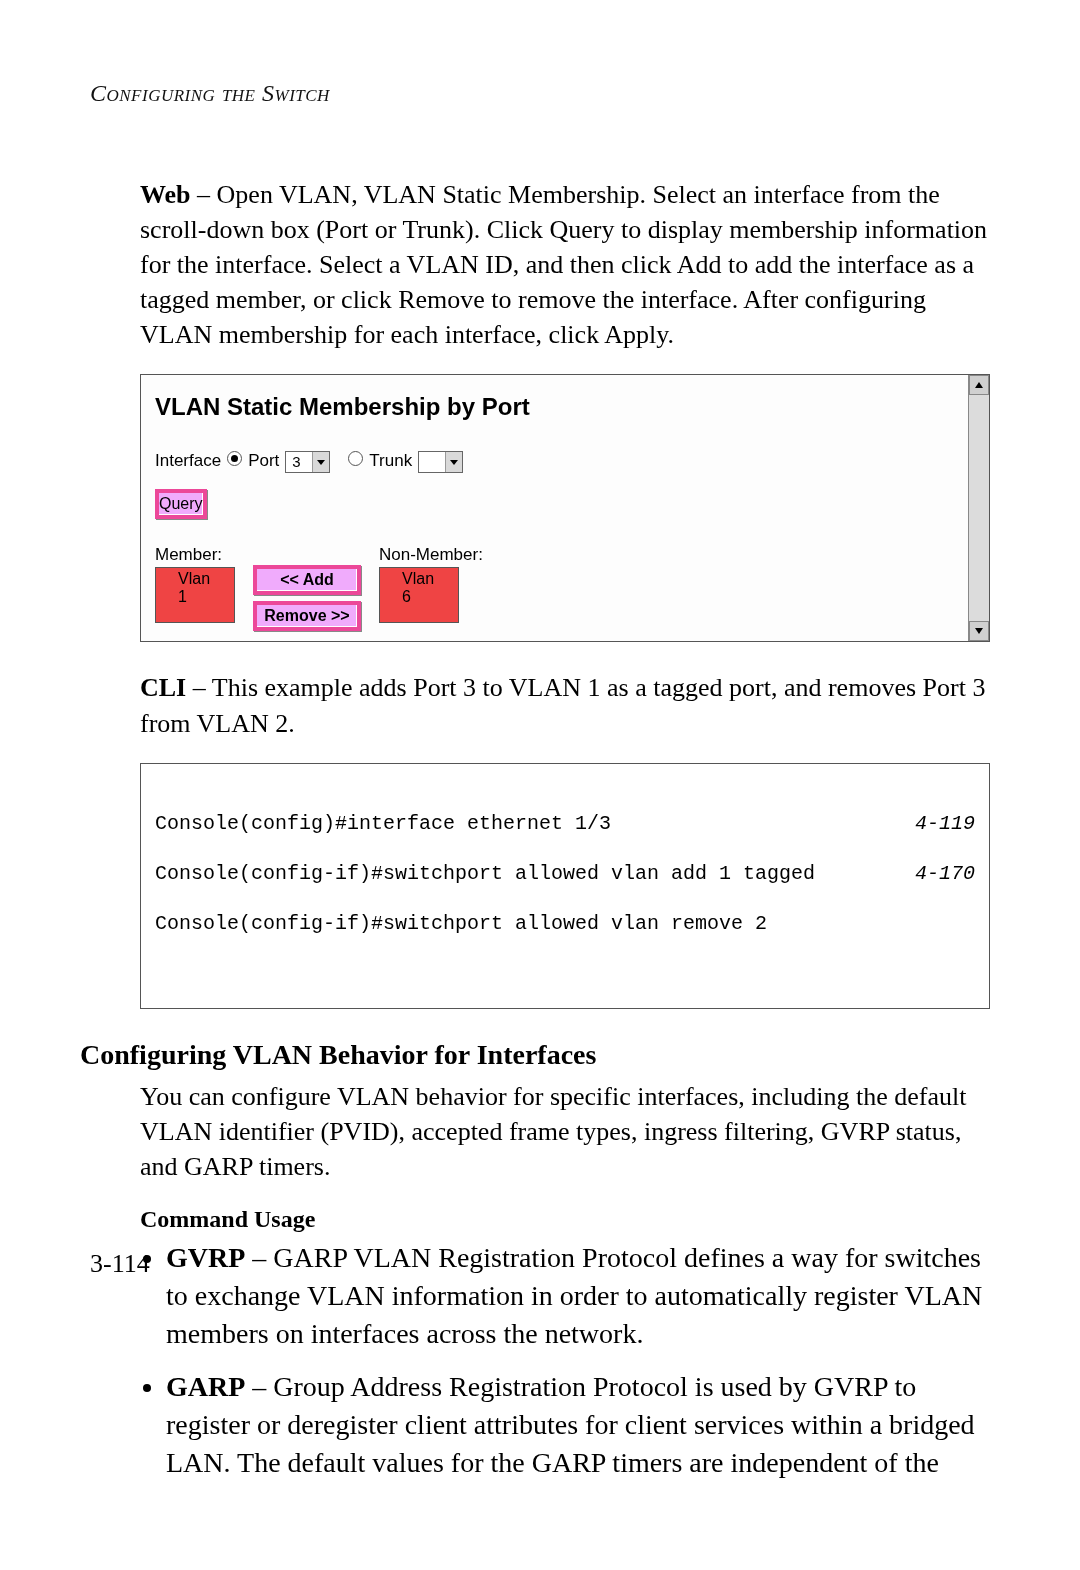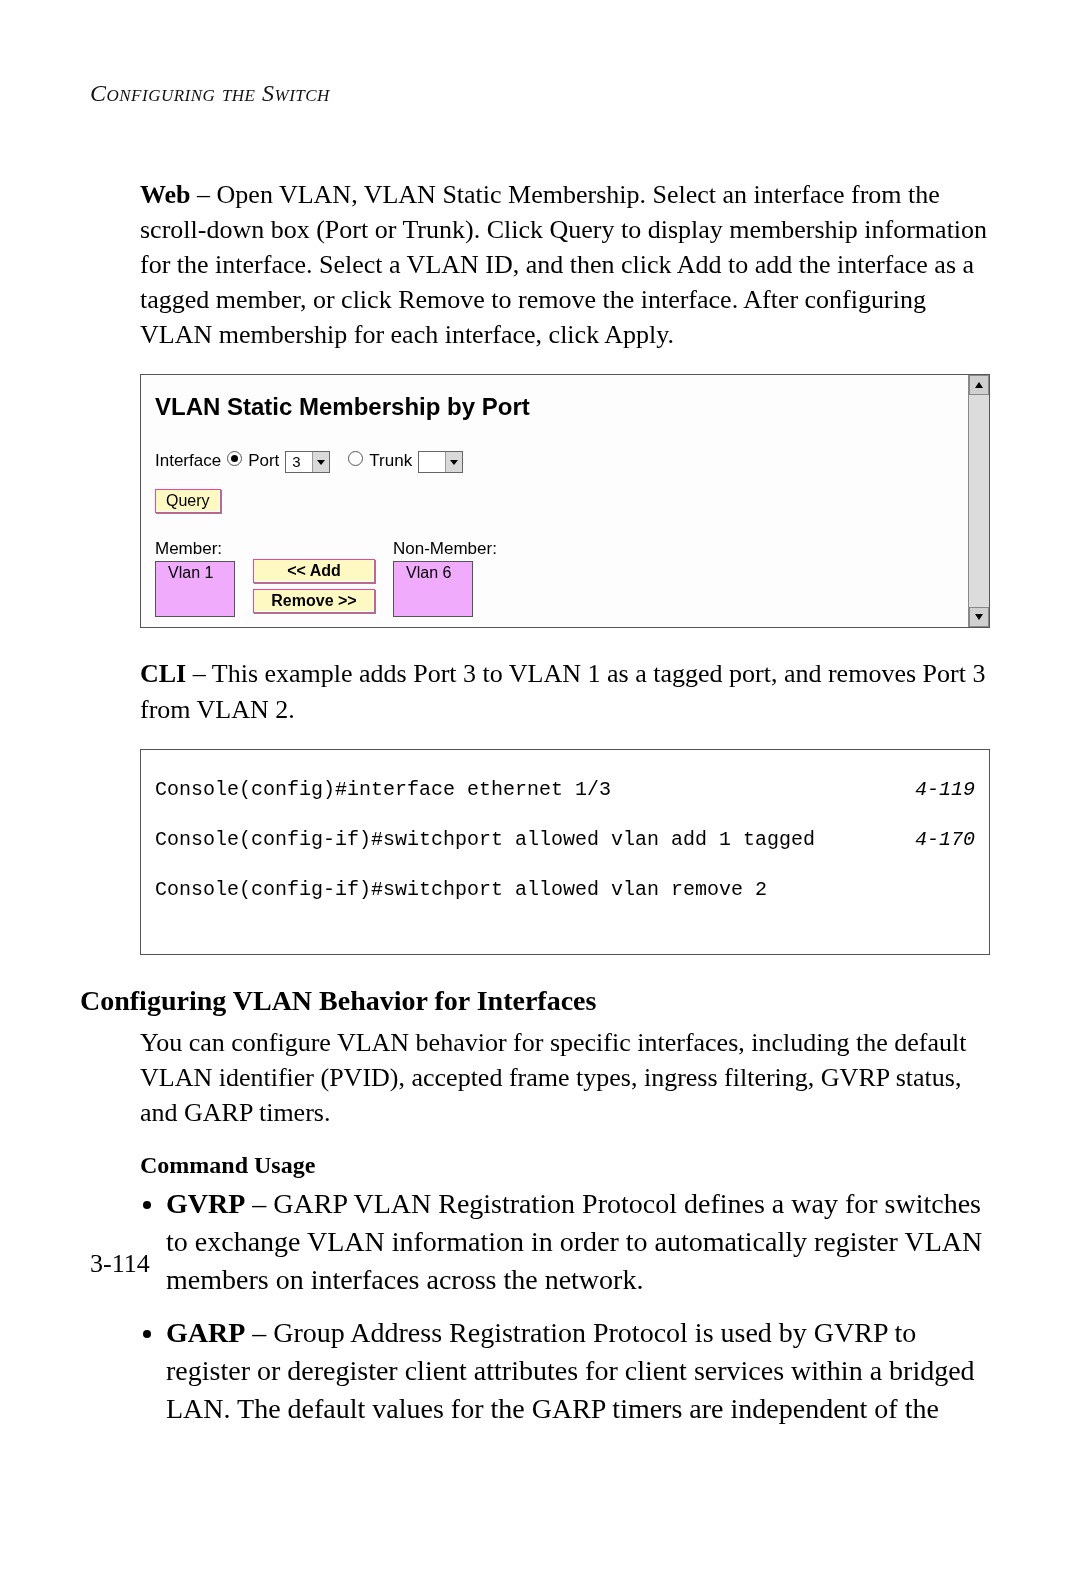--- a/index.html
+++ b/index.html
@@ -102,45 +102,45 @@
   }
   .arrow .tri {
     width: 0; height: 0;
     border-left: 4px solid transparent;
     border-right: 4px solid transparent;
     border-top: 5px solid #000;
   }
   .btn {
     font-size: 16px;
     font-family: Tahoma, Arial, sans-serif;
-    padding: 2px 10px;
-    border: 1px solid #ec4899;
+    padding: 2px 0;
+    border: 4px solid #ec4899;
     box-shadow: 1px 1px 0 #888, -1px -1px 0 #fff inset;
-    background: #fef9c3;
+    background: #f0abfc;
     display: inline-block;
   }
   .query-btn {
     margin-bottom: 26px;
   }
   .lists-row {
     display: flex;
     align-items: flex-start;
     gap: 18px;
   }
   .list-col .lbl {
     font-size: 17px;
     margin-bottom: 2px;
   }
   .listbox {
     border: 1px solid #555;
-    background: #f0abfc;
+    background: #ef4444;
     width: 80px;
     height: 56px;
     font-size: 16px;
-    padding: 2px 12px;
+    padding: 2px 22px;
     box-sizing: border-box;
   }
   .mid-btns {
     display: flex;
     flex-direction: column;
     gap: 6px;
     margin-top: 20px;
     font-weight: bold;
   }
   .mid-btns .btn { min-width: 100px; text-align: center; }
@@ -174,21 +174,21 @@
     border-left: 4px solid transparent;
     border-right: 4px solid transparent;
     border-top: 6px solid #000;
   }
   
   .cli-block {
     border: 1px solid #555;
     font-family: "Courier New", monospace;
     font-size: 20px;
     line-height: 1.25;
-    padding: 2px 14px;
+    padding: 22px 14px;
     margin: 14px 0 30px 0;
     white-space: pre;
   }
   .cli-block .row { display: flex; justify-content: space-between; }
   .cli-block .ref { font-style: italic; }
   h2.sect {
     font-size: 28px;
     font-weight: bold;
     margin: 20px 0 8px -60px;
   }

